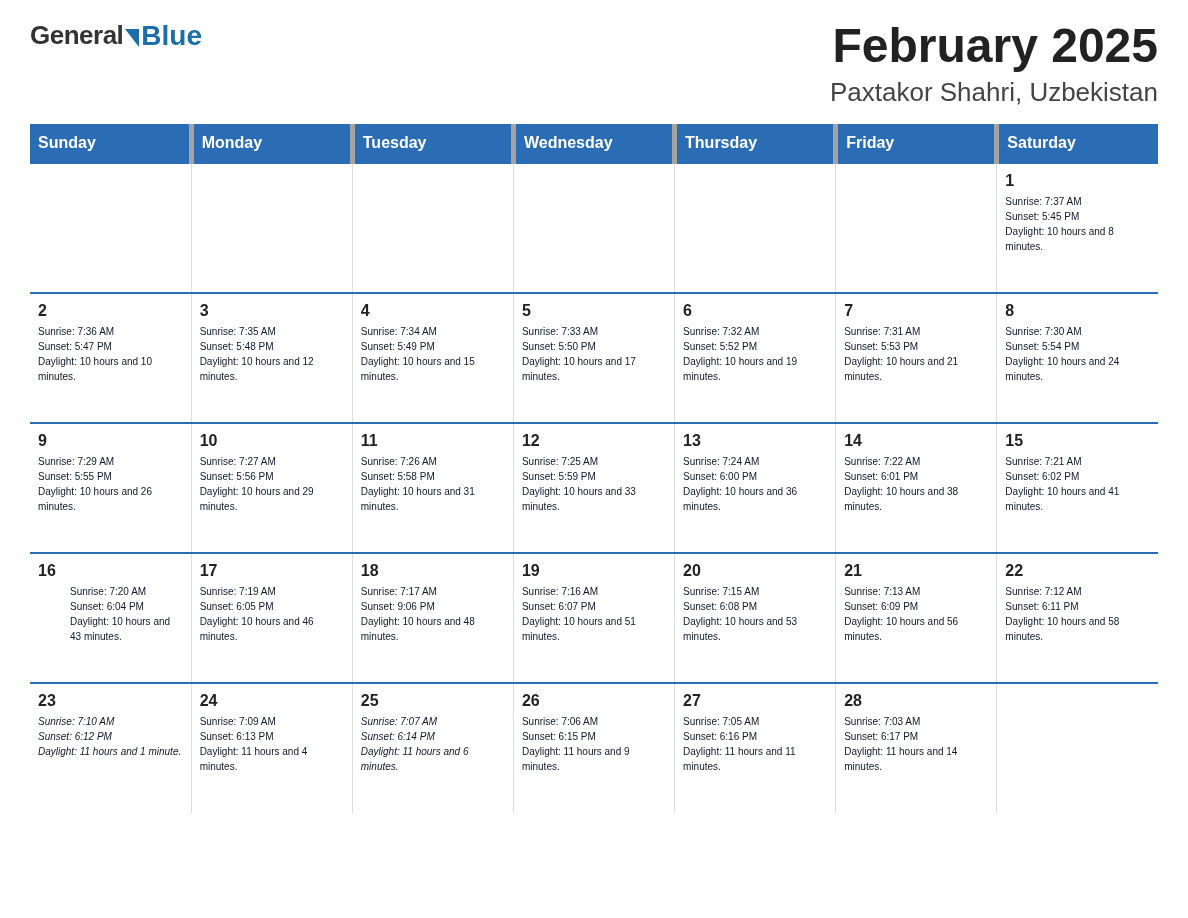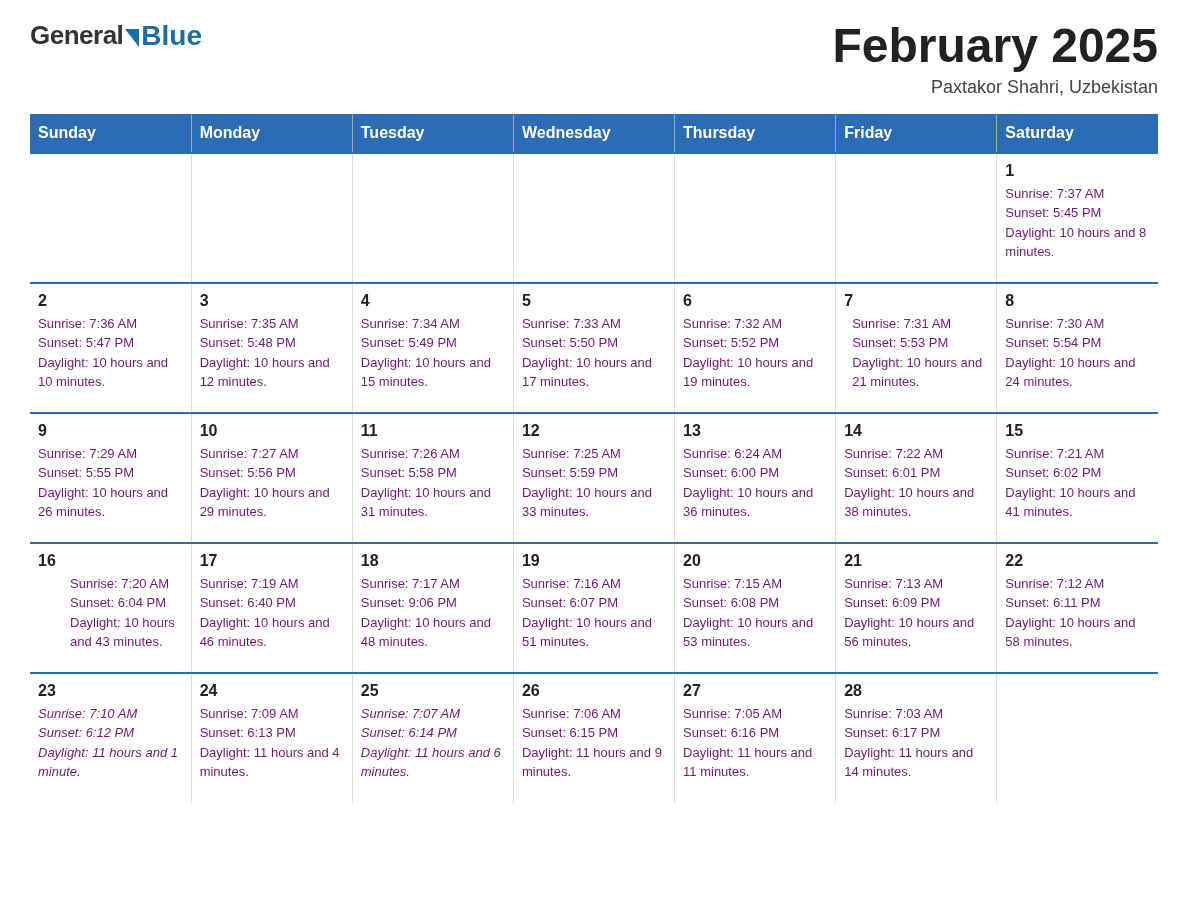--- a/index.html
+++ b/index.html
@@ -49,37 +49,37 @@
     .title-section {
       text-align: right;
     }
     .month-title {
       font-size: 48px;
       font-weight: bold;
       color: #222;
       line-height: 1.1;
     }
     .location-title {
-      font-size: 18px;
+      font-size: 26px;
       color: #444;
       margin-top: 4px;
     }
     .calendar {
       width: 100%;
       border-collapse: collapse;
       table-layout: fixed;
     }
     .calendar thead th {
       background: #2a6db5;
       color: #fff;
       font-size: 16px;
       font-weight: bold;
       padding: 10px 8px;
       text-align: left;
-      border-right: 1px solid #a3a3a3;
+      border-right: 5px solid #a3a3a3;
     }
     .calendar thead th:last-child {
       border-right: none;
     }
     .calendar tbody td {
       vertical-align: top;
       padding: 8px 8px 10px 8px;
       border-top: 2px solid #2a6db5;
       border-right: 1px solid #ddd;
       font-size: 13px;
@@ -91,22 +91,22 @@
       border-right: none;
     }
     .day-number {
       font-size: 16px;
       font-weight: bold;
       color: #222;
       display: block;
       margin-bottom: 4px;
     }
     .day-info {
-      font-size: 13px;
-      color: #701a75;
+      font-size: 10px;
+      color: #0f172a;
       line-height: 1.5;
     }
     .empty-cell {
       background: #f9f9f9;
     }
   </style>
 </head>
 <body>
 
 <div class="header">
@@ -176,21 +176,21 @@
 Daylight: 10 hours and 17 minutes.</div>
         </td>
         <td>
           <span class="day-number">6</span>
           <div class="day-info" style="white-space: pre-line;">Sunrise: 7:32 AM
 Sunset: 5:52 PM
 Daylight: 10 hours and 19 minutes.</div>
         </td>
         <td>
           <span class="day-number">7</span>
-          <div class="day-info" style="white-space: pre-line; margin-left: 8px;">Sunrise: 7:31 AM
+          <div class="day-info" style="white-space: pre-line;">Sunrise: 7:31 AM
 Sunset: 5:53 PM
 Daylight: 10 hours and 21 minutes.</div>
         </td>
         <td>
           <span class="day-number">8</span>
           <div class="day-info" style="white-space: pre-line;">Sunrise: 7:30 AM
 Sunset: 5:54 PM
 Daylight: 10 hours and 24 minutes.</div>
         </td>
       </tr>
@@ -214,21 +214,21 @@
 Daylight: 10 hours and 31 minutes.</div>
         </td>
         <td>
           <span class="day-number">12</span>
           <div class="day-info" style="white-space: pre-line;">Sunrise: 7:25 AM
 Sunset: 5:59 PM
 Daylight: 10 hours and 33 minutes.</div>
         </td>
         <td>
           <span class="day-number">13</span>
-          <div class="day-info" style="white-space: pre-line;">Sunrise: 6:24 AM
+          <div class="day-info" style="white-space: pre-line;">Sunrise: 7:24 AM
 Sunset: 6:00 PM
 Daylight: 10 hours and 36 minutes.</div>
         </td>
         <td>
           <span class="day-number">14</span>
           <div class="day-info" style="white-space: pre-line;">Sunrise: 7:22 AM
 Sunset: 6:01 PM
 Daylight: 10 hours and 38 minutes.</div>
         </td>
         <td>
@@ -241,21 +241,21 @@
       <tr>
         <td>
           <span class="day-number">16</span>
           <div class="day-info" style="white-space: pre-line; margin-left: 32px;">Sunrise: 7:20 AM
 Sunset: 6:04 PM
 Daylight: 10 hours and 43 minutes.</div>
         </td>
         <td>
           <span class="day-number">17</span>
           <div class="day-info" style="white-space: pre-line;">Sunrise: 7:19 AM
-Sunset: 6:40 PM
+Sunset: 6:05 PM
 Daylight: 10 hours and 46 minutes.</div>
         </td>
         <td>
           <span class="day-number">18</span>
           <div class="day-info" style="white-space: pre-line;">Sunrise: 7:17 AM
 Sunset: 9:06 PM
 Daylight: 10 hours and 48 minutes.</div>
         </td>
         <td>
           <span class="day-number">19</span>

